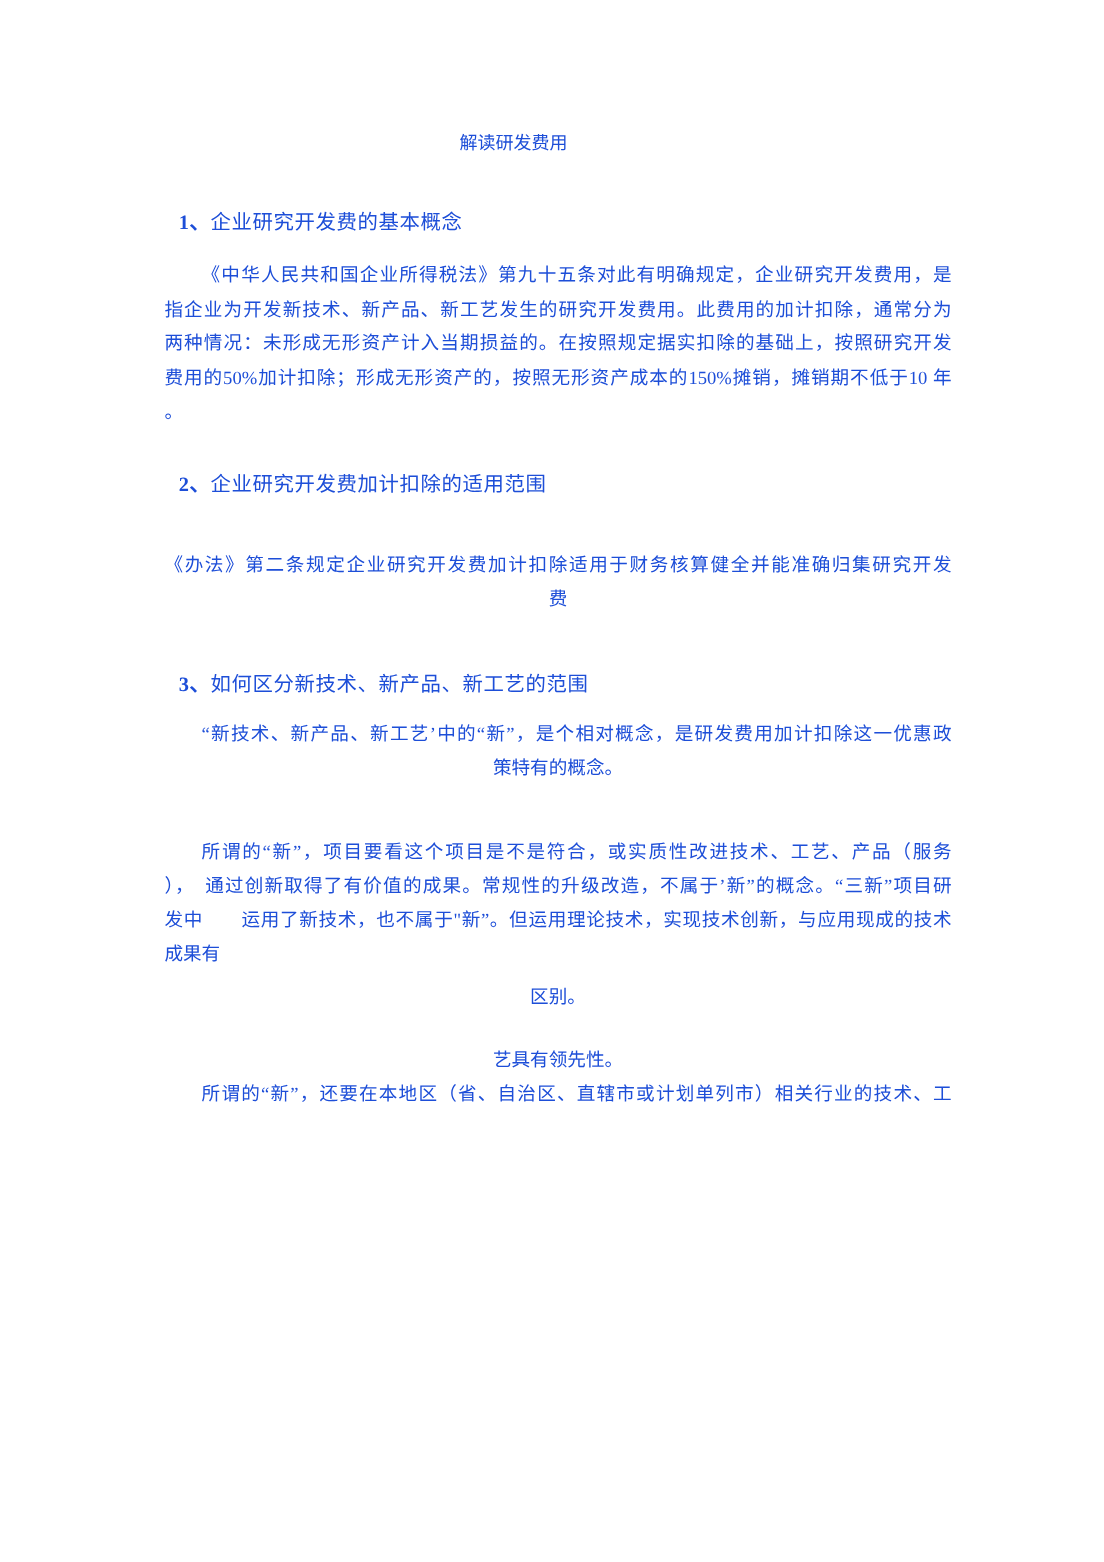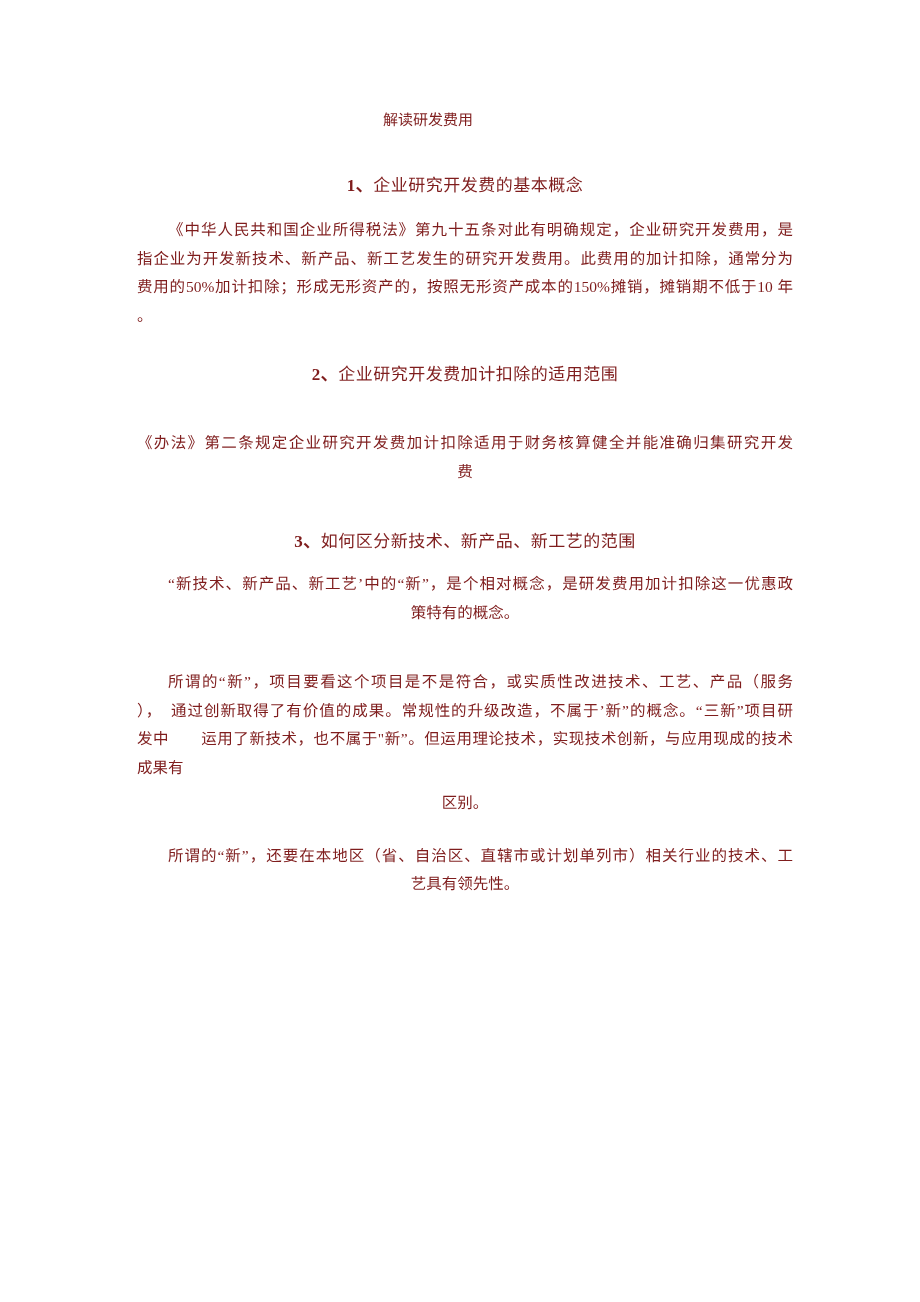--- a/index.html
+++ b/index.html
@@ -7,39 +7,39 @@
     padding: 0;
     background: #ffffff;
   }
   .page {
     position: relative;
     width: 920px;
     height: 1302px;
     background: #ffffff;
     overflow: hidden;
     font-family: "Liberation Serif", "DejaVu Serif", serif;
-    color: #7f1d1d;
+    color: #1d4ed8;
   }
   .content {
     padding: 108px 127px 0 137px; 
   }
   .doc-title {
     margin: 0;
     font-size: 15px;
     font-weight: normal;
     line-height: 24px;
     text-align: center;
     transform: translateX(-37px);
   }
   .heading {
     margin: 12px;
     font-size: 17px;
     font-weight: normal;
     line-height: 24px;
-    text-align: center;
+    text-align: left;
     letter-spacing: 0.5px;
   }
   .heading .num { font-weight: bold; }
   .h1 { margin-top: 42px; }
   .h2 { margin-top: 33px; }
   .h3 { margin-top: 44px; }
   .para { margin: 0; }
   .p1 { margin-top: 18px; }
   .p2 { margin-top: 42px; }
   .p3 { margin-top: 43px; }
@@ -70,20 +70,21 @@
 <div class="page">
   <div class="content">
 
     <p class="doc-title">解读研发费用</p>
 
     <h2 class="heading h1"><span class="num">1、</span><span>企业研究开发费的基本概念</span></h2>
 
     <div class="para p1">
       <p class="line fill indent">《中华人民共和国企业所得税法》第九十五条对此有明确规定，企业研究开发费用，是</p>
       <p class="line fill">指企业为开发新技术、新产品、新工艺发生的研究开发费用。此费用的加计扣除，通常分为</p>
+      <p class="line fill">两种情况：未形成无形资产计入当期损益的。在按照规定据实扣除的基础上，按照研究开发</p>
       <p class="line fill">费用的50%加计扣除；形成无形资产的，按照无形资产成本的150%摊销，摊销期不低于10 年</p>
       <p class="line">。</p>
     </div>
 
     <h2 class="heading h2"><span class="num">2、</span><span>企业研究开发费加计扣除的适用范围</span></h2>
 
     <div class="para p2">
       <p class="line fill">《办法》第二条规定企业研究开发费加计扣除适用于财务核算健全并能准确归集研究开发</p>
       <p class="line center">费</p>
     </div>
@@ -98,18 +99,18 @@
 
     <div class="para p5">
       <p class="line fill indent">所谓的“新”，项目要看这个项目是不是符合，或实质性改进技术、工艺、产品（服务</p>
       <p class="line fill">），　通过创新取得了有价值的成果。常规性的升级改造，不属于’新”的概念。“三新”项目研</p>
       <p class="line fill">发中　　运用了新技术，也不属于"新”。但运用理论技术，实现技术创新，与应用现成的技术</p>
       <p class="line">成果有</p>
       <p class="line center gap-before">区别。</p>
     </div>
 
     <div class="para p6">
+      <p class="line center">艺具有领先性。</p>
       <p class="line fill indent">所谓的“新”，还要在本地区（省、自治区、直辖市或计划单列市）相关行业的技术、工</p>
-      <p class="line center">艺具有领先性。</p>
     </div>
 
   </div>
 </div>
 
 </body></html>

